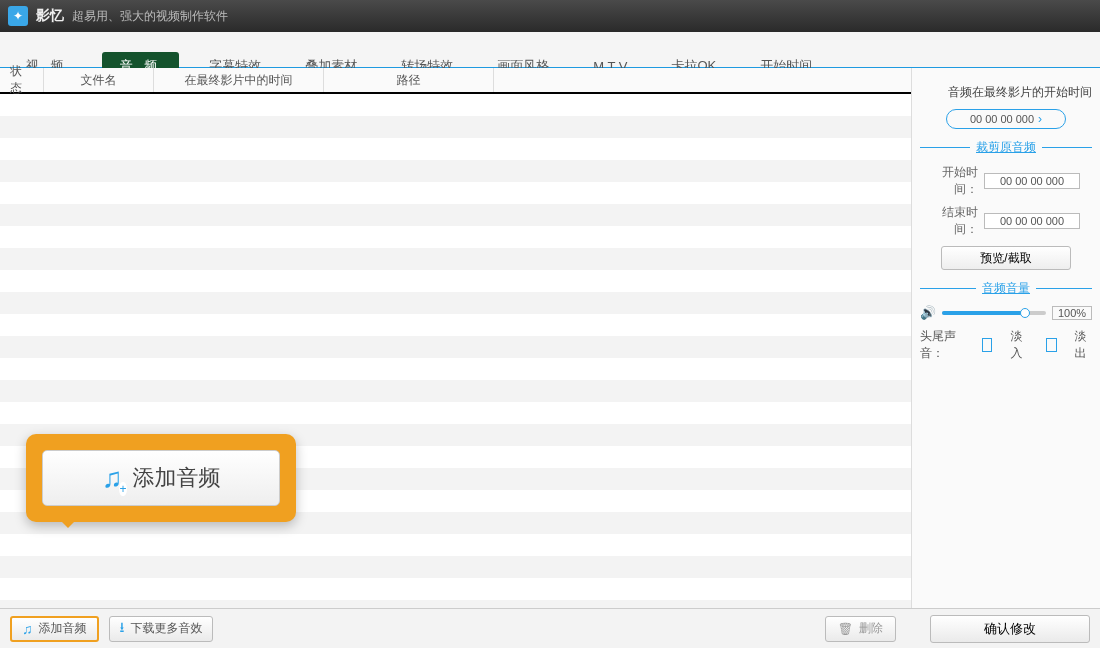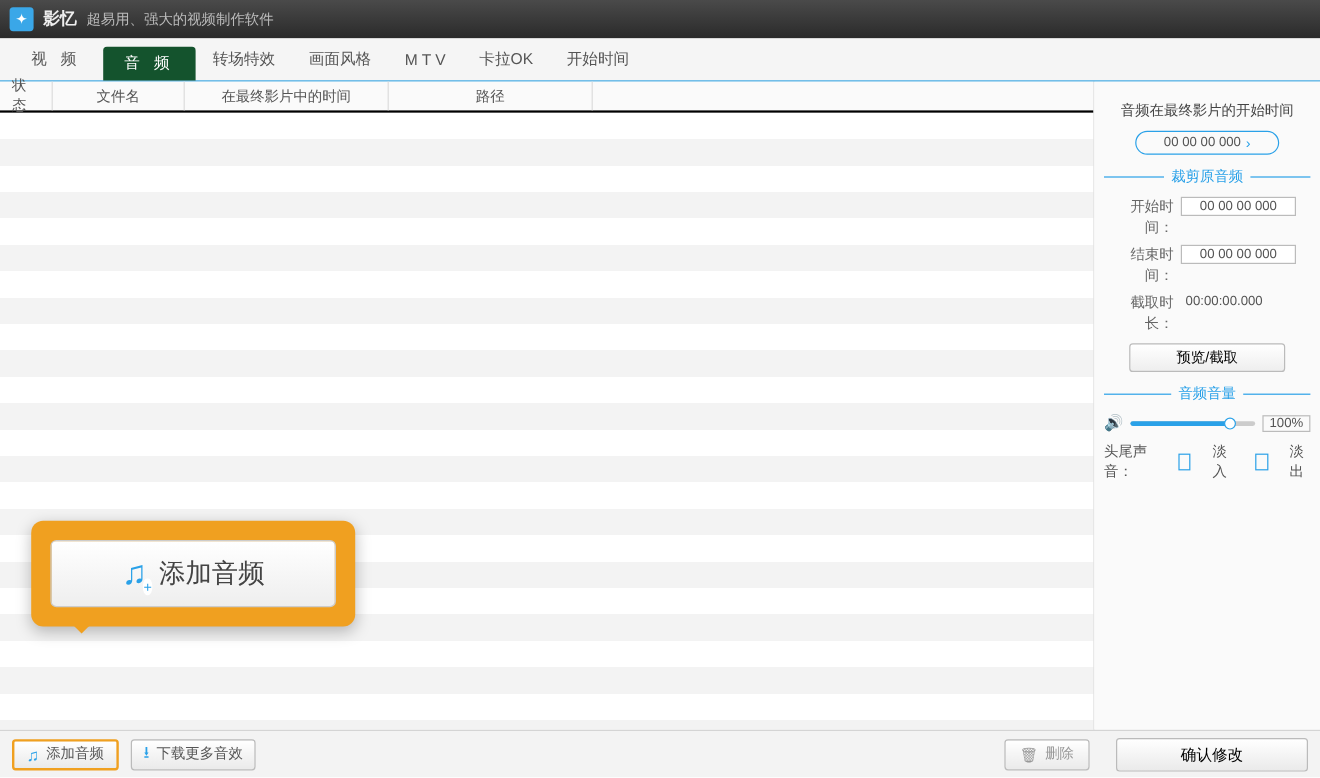--- a/index.html
+++ b/index.html
@@ -16,21 +16,21 @@
     width: 20px; height: 20px; background: #3aa7e8; border-radius: 3px;
     display: flex; align-items: center; justify-content: center;
     font-size: 12px; color: #fff;
   }
   .app-title { font-weight: bold; font-size: 14px; }
   .app-tagline { font-size: 12px; color: #bbb; font-family: Liberation Serif, serif; }
 
   
   .tab-bar {
     height: 36px; background: #f5f5f5; border-bottom: 1px solid #1e9ae0;
-    display: flex; align-items: flex-end; padding: 0 8px; gap: 0;
+    display: flex; align-items: flex-start; padding: 16px 8px; gap: 16px;
   }
   .tab {
     padding: 0 18px; height: 36px; display: flex; align-items: center;
     font-size: 13px; color: #555; cursor: pointer; letter-spacing: 4px;
   }
   .tab.narrow { letter-spacing: 0; padding: 0 14px; }
   .tab.active {
     background: #14532d; color: #fff; border-radius: 3px 3px 0 0;
     height: 28px; margin-top: 4px;
   }
@@ -55,35 +55,35 @@
   .list-area {
     flex: 1; position: relative; overflow: hidden;
     background: repeating-linear-gradient(
       to bottom,
       #ffffff 0, #ffffff 22px,
       #f3f3f3 22px, #f3f3f3 44px
     );
   }
 
   
-  .rp-heading { text-align: center; margin: 6px 0 8px; font-size: 12px; color: #444; }
+  .rp-heading { text-align: right; margin: 6px 0 8px; font-size: 12px; color: #444; }
   .time-box {
     border: 1px solid #2aa1e8; border-radius: 10px; padding: 2px 8px;
     display: flex; align-items: center; justify-content: center; gap: 4px;
     width: 120px; margin: 0 auto 10px; font-size: 11px; color: #555;
   }
   .time-box .chev { color: #2aa1e8; font-size: 12px; }
   .divider-label {
     display: flex; align-items: center; gap: 6px; margin: 10px 0 8px;
-    font-size: 12px; color: #2aa1e8;
+    font-size: 12px; color: #2aa1e8; text-decoration: underline;
   }
   .divider-label::before, .divider-label::after {
     content: ""; flex: 1; border-top: 1px solid #2aa1e8;
   }
-  .field-row { display: flex; align-items: flex-start; gap: 6px; margin: 6px 0; font-size: 12px; }
+  .field-row { display: flex; align-items: center; gap: 6px; margin: 6px 0; font-size: 12px; }
   .field-row label { width: 58px; text-align: right; color: #666; }
   .field-input {
     border: 1px solid #bbb; background: #fff; padding: 1px 4px;
     font-size: 11px; width: 96px; text-align: center; color: #555;
   }
   .rp-button {
     display: block; margin: 8px auto; width: 130px; height: 24px;
     border: 1px solid #bbb; background: linear-gradient(#fff,#eee);
     border-radius: 3px; font-size: 12px; cursor: pointer;
   }
@@ -120,21 +120,21 @@
   .btn .dl-icon { color: #2aa1e8; }
   .spacer { flex: 1; }
   .delete-btn {
     height: 26px; padding: 0 12px; border: 1px solid #bbb; border-radius: 3px;
     background: linear-gradient(#fff,#eaeaea); display: flex; align-items: center; gap: 6px;
     font-size: 12px; color: #999; cursor: pointer;
   }
   .confirm-btn {
     width: 160px; height: 28px; border: 1px solid #bbb; border-radius: 3px;
     background: linear-gradient(#fff,#eaeaea); font-size: 13px; cursor: pointer;
-    margin-left: 12px;
+    margin-left: 24px;
   }
 
   
   .callout {
     position: absolute; left: 26px; top: 340px; width: 270px;
     background: #f0a020; border-radius: 10px; padding: 16px;
     box-shadow: 0 4px 12px rgba(0,0,0,.25);
   }
   .callout::after {
     content: ""; position: absolute; left: 30px; bottom: -18px;
@@ -158,20 +158,22 @@
 
 <div class="title-bar">
   <div class="app-icon">✦</div>
   <span class="app-title">影忆</span>
   <span class="app-tagline">超易用、强大的视频制作软件</span>
 </div>
 
 <div class="tab-bar">
   <div class="tab">视 频</div>
   <div class="tab active">音 频</div>
+  <div class="tab narrow">字幕特效</div>
+  <div class="tab narrow">叠加素材</div>
   <div class="tab narrow">转场特效</div>
   <div class="tab narrow">画面风格</div>
   <div class="tab narrow">M T V</div>
   <div class="tab narrow">卡拉OK</div>
   <div class="tab narrow">开始时间</div>
 </div>
 
 <div class="main">
   <div class="left-pane">
     <div class="col-headers">
@@ -202,24 +204,20 @@
         <span>裁剪原音频</span>
       </div>
     <div class="field-row">
       <label>开始时间：</label>
       <input class="field-input" value="00 00 00 000" style="">
     </div>
     <div class="field-row">
       <label>结束时间：</label>
       <input class="field-input" value="00 00 00 000" style="">
     </div>
-    <div class="field-row">
-      <label>截取时长：</label>
-      <span class="field-input" style="border:none;background:none;text-align:left">00:00:00.000</span>
-    </div>
     <button class="rp-button">预览/截取</button>
 
     <div class="divider-label">
         <span>音频音量</span>
       </div>
     <div class="volume-row">
       <span class="speaker-icon">🔊</span>
       <div class="slider">
         <div class="slider-fill"></div>
         <div class="slider-thumb"></div>

